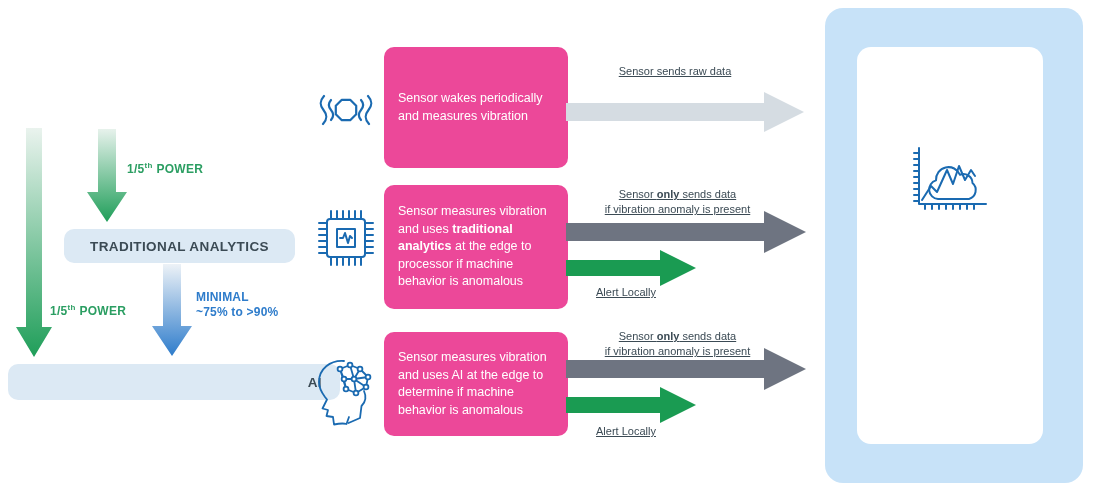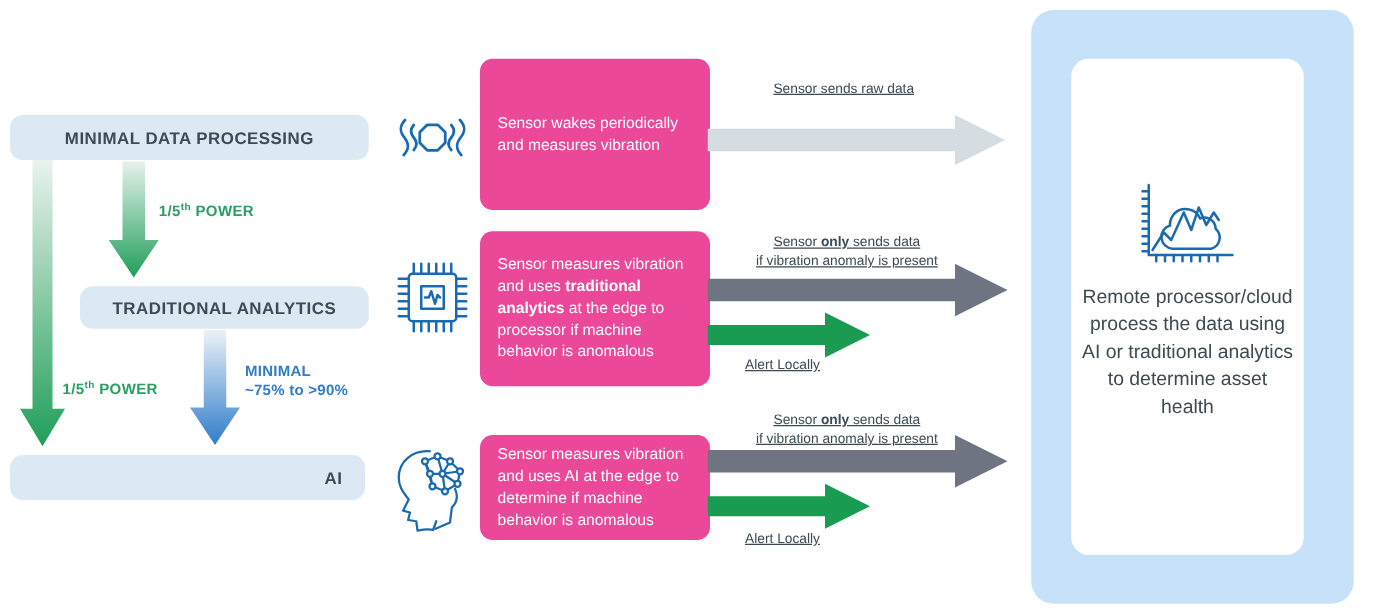--- a/index.html
+++ b/index.html
@@ -46,23 +46,20 @@
     margin-top:14px;width:172px;text-align:center;font-size:15.5px;line-height:22px;
     font-weight:500;color:#3d4a52;
   }
   svg{display:block;}
 </style>
 </head>
 <body>
 
 <div id="canvas">
 
-  <div class="abs ltbox" style="left:8px;top:92px;width:287px;height:36px;">
-    <span>MINIMAL DATA PROCESSING</span>
-  </div>
 
   <svg class="abs" style="left:14px;top:128px;" width="40" height="231" viewBox="0 0 40 231">
     <defs>
       <linearGradient id="gGreenTall" x1="0" y1="0" x2="0" y2="1">
         <stop offset="0" stop-color="#eaf3ee"></stop>
           <stop offset="1" stop-color="#1f9e59"></stop>
       </linearGradient>
     </defs>
     <polygon points="12,0 28,0 28,199 38,199 20,229 2,199 12,199" fill="url(#gGreenTall)"></polygon>
   </svg>
@@ -97,21 +94,21 @@
 
   <div class="abs green-label" style="left:50px;top:303px;">
     <span>1/5</span><sup>th</sup><span> POWER</span>
   </div>
 
   <div class="abs blue-label" style="left:196px;top:290px;">
     <div>MINIMAL</div>
     <div>~75% to &gt;90%</div>
   </div>
 
-  <div class="abs ltbox ai" style="left:8px;top:364px;width:284px;height:36px;">
+  <div class="abs ltbox ai" style="left:8px;top:364px;width:332px;height:36px;">
     <span>AI</span>
   </div>
 
   <svg class="abs" style="left:318px;top:84px;" width="56" height="52" viewBox="0 0 56 52" fill="none" stroke="#1a6ab1" stroke-width="2.2" stroke-linecap="round" stroke-linejoin="round">
     <polygon points="32.2,15.8 38.2,21.8 38.2,30.2 32.2,36.2 23.8,36.2 17.8,30.2 17.8,21.8 23.8,15.8"></polygon>
     <path d="M13,16 c-3,3.5 -3,6.5 0,10 c3,3.5 3,6.5 0,10"></path>
     <path d="M6,12 c-4.5,5 -4.5,9 -0.5,14 c4,5 4,9 -0.5,14"></path>
     <path d="M43,16 c3,3.5 3,6.5 0,10 c-3,3.5 -3,6.5 0,10"></path>
     <path d="M50,12 c4.5,5 4.5,9 0.5,14 c-4,5 -4,9 0.5,14"></path>
   </svg>
@@ -148,21 +145,21 @@
       <span>Sensor wakes periodically and measures vibration</span><b></b><span></span>
     </div>
   </div>
 
   <div class="abs bluebox" style="left:384px;top:185px;width:184px;height:124px;">
     <div>
       <span>Sensor measures vibration and uses </span><b>traditional analytics</b><span> at the edge to processor if machine behavior is anomalous</span>
     </div>
   </div>
 
-  <div class="abs bluebox" style="left:384px;top:348px;width:184px;height:84px;">
+  <div class="abs bluebox" style="left:384px;top:332px;width:184px;height:104px;">
     <div>
       <span>Sensor measures vibration and uses AI at the edge to determine if machine behavior is anomalous</span><b></b><span></span>
     </div>
   </div>
 
   <div class="abs small-label center" style="left:575px;top:64px;width:200px;">
     <div><span>Sensor sends raw data</span><b></b><span></span></div>
   </div>
   <svg class="abs" style="left:566px;top:90px;" width="240" height="44" viewBox="0 0 240 44">
     <polygon points="0,13 198,13 198,2 238,22 198,42 198,31 0,31" fill="#d5dce2"></polygon>
@@ -194,17 +191,16 @@
 
   <div class="abs panel">
     <div class="panel-card">
       <svg width="84" height="70" viewBox="0 0 84 70" fill="none" stroke="#1a6ab1" stroke-width="2" stroke-linecap="round" stroke-linejoin="round">
         <path d="M11,5 V61 H78"></path>
         <path d="M6,10h5 M6,16h5 M6,22h5 M6,28h5 M6,34h5 M6,40h5 M6,46h5 M6,52h5 M6,58h5"></path>
         <path d="M17,61v5 M24,61v5 M31,61v5 M38,61v5 M45,61v5 M52,61v5 M59,61v5 M66,61v5"></path>
         <path d="M30,56 a9.5,9.5 0 0 1 -2,-18.6 a12.5,12.5 0 0 1 24,-5.6 a9,9 0 0 1 12.5,8.2 a9.3,9.3 0 0 1 -3.5,16 z"></path>
         <polyline points="14,57 23,43 29,49 39,27 45,41 51,23 57,37 63,27 67,33"></polyline>
       </svg>
-      <div class="panel-text">Remote processor/cloud process the data using AI or traditional analytics to determine asset health</div>
     </div>
   </div>
 
 </div>
 
 </body></html>

